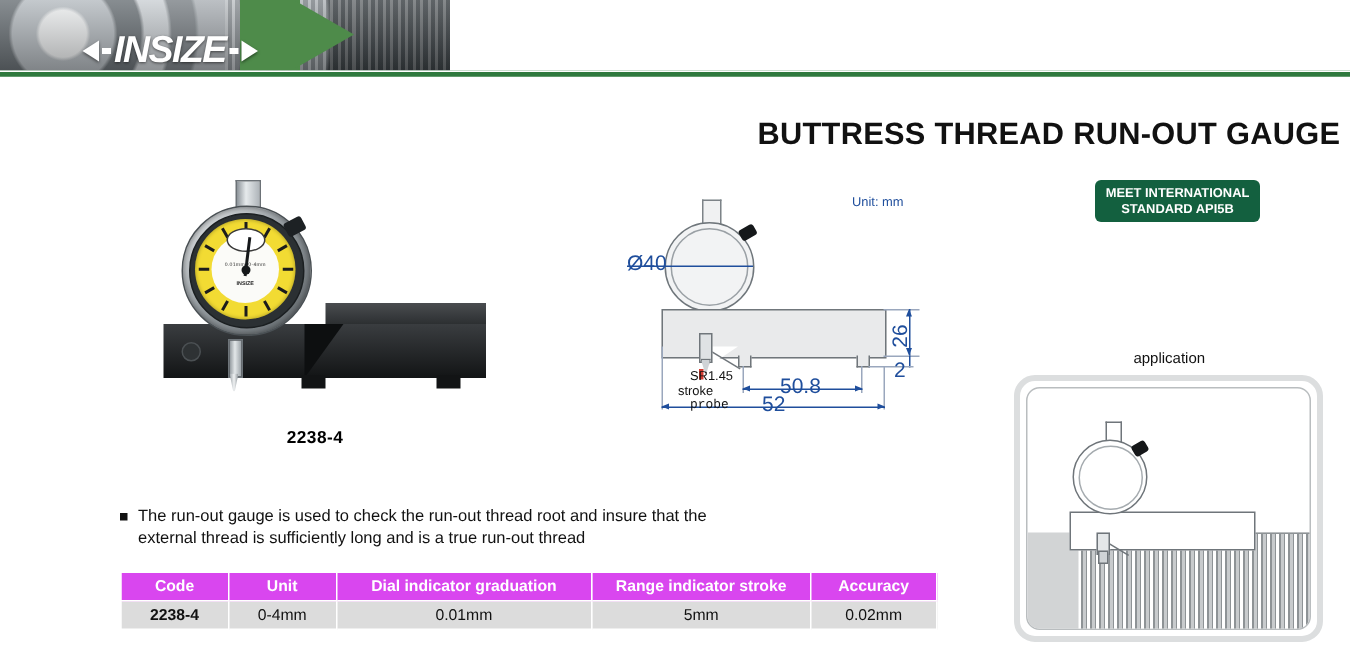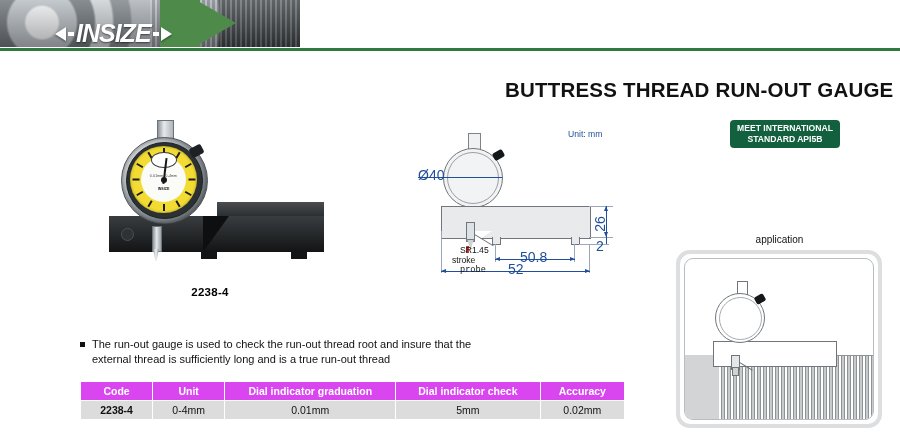--- a/index.html
+++ b/index.html
@@ -429,21 +429,21 @@
     <span>The run-out gauge is used to check the run-out thread root and insure that the external thread is sufficiently long and is a true run-out thread</span>
   </div>
 </div>
 
 <table class="spec">
   <thead>
     <tr>
       <th style="width:72px">Code</th>
       <th style="width:72px">Unit</th>
       <th style="width:172px">Dial indicator graduation</th>
-      <th style="width:145px">Dial indicator check</th>
+      <th style="width:145px">Range indicator stroke</th>
       <th style="width:84px">Accuracy</th>
     </tr>
   </thead>
   <tbody>
     <tr>
       <td class="code">2238-4</td>
       <td>0-4mm</td>
       <td>0.01mm</td>
       <td>5mm</td>
       <td>0.02mm</td>

